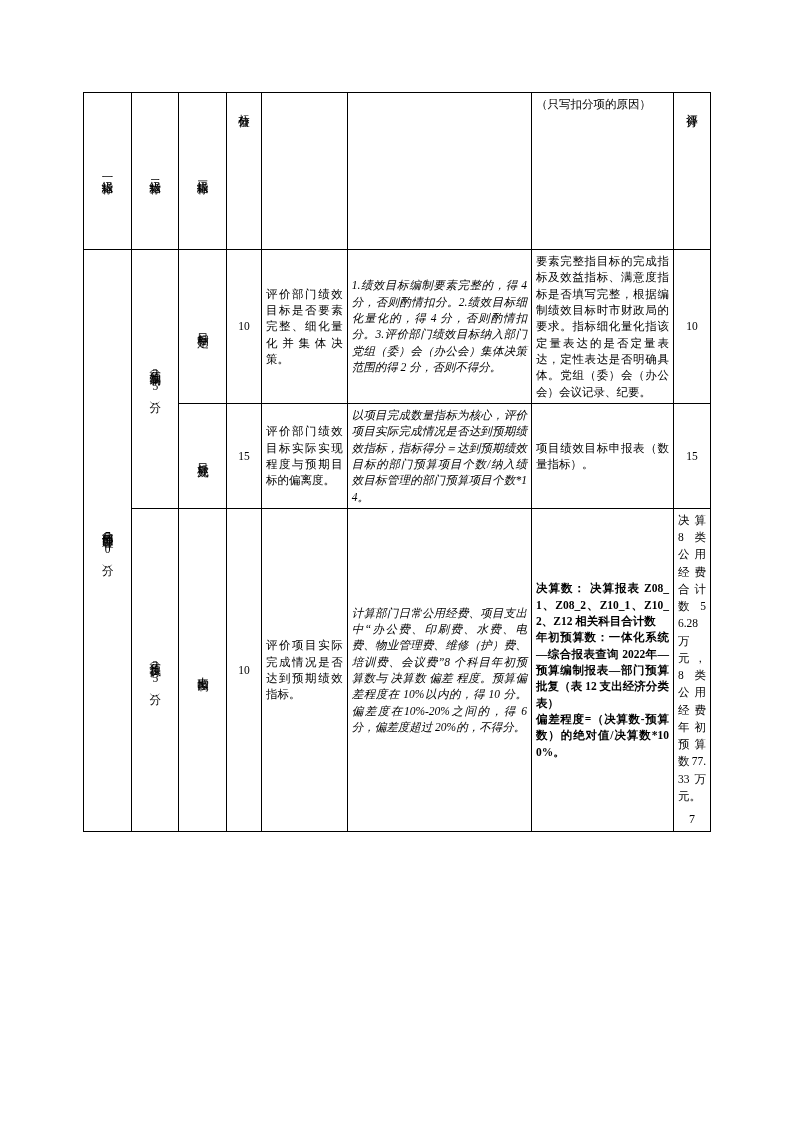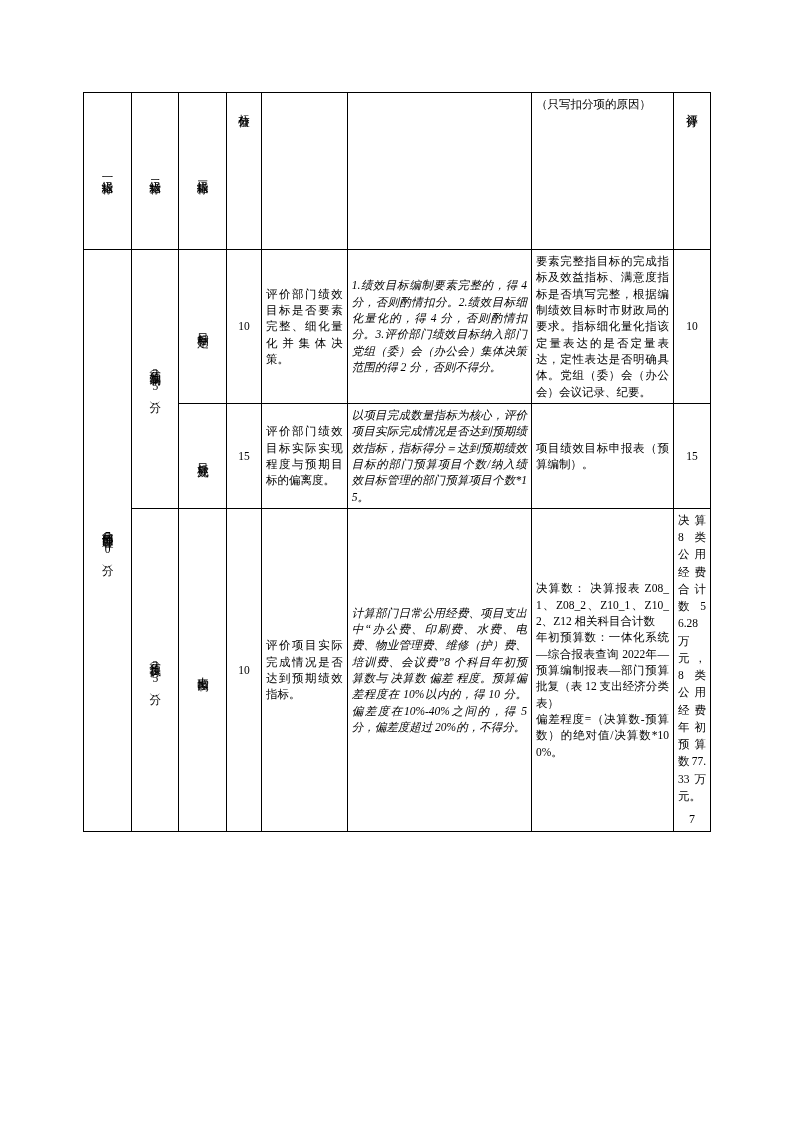--- a/index.html
+++ b/index.html
@@ -185,36 +185,36 @@
           <td class="reason">要素完整指目标的完成指标及效益指标、满意度指标是否填写完整，根据编制绩效目标时市财政局的要求。指标细化量化指该定量表达的是否定量表达，定性表达是否明确具体。党组（委）会（办公会）会议记录、纪要。</td>
           <td class="final">10</td>
         </tr>
 
         <tr>
           <td class="lvl3">
             <span class="vtext">目标完成</span>
           </td>
           <td class="score">15</td>
           <td class="desc">评价部门绩效目标实际实现程度与预期目标的偏离度。</td>
-          <td class="detail">以项目完成数量指标为核心，评价项目实际完成情况是否达到预期绩效指标，指标得分＝达到预期绩效目标的部门预算项目个数/纳入绩效目标管理的部门预算项目个数*15。</td>
-          <td class="reason">项目绩效目标申报表（预算编制）。</td>
+          <td class="detail">以项目完成数量指标为核心，评价项目实际完成情况是否达到预期绩效指标，指标得分＝达到预期绩效目标的部门预算项目个数/纳入绩效目标管理的部门预算项目个数*14。</td>
+          <td class="reason">项目绩效目标申报表（数量指标）。</td>
           <td class="final">15</td>
         </tr>
 
         <tr>
           <td class="lvl2">
             <span class="vtext">预算执行（25分）</span>
           </td>
           <td class="lvl3">
             <span class="vtext">支出控制</span>
           </td>
           <td class="score">10</td>
           <td class="desc">评价项目实际完成情况是否达到预期绩效指标。</td>
-          <td class="detail">计算部门日常公用经费、项目支出中“办公费、印刷费、水费、电费、物业管理费、维修（护）费、培训费、会议费”8 个科目年初预算数与 决算数 偏差 程度。预算偏差程度在 10%以内的，得 10 分。偏差度在10%-40%之间的，得 5 分，偏差度超过 20%的，不得分。</td>
-          <td class="reason" style="white-space:pre-line;">决算数：  决算报表 Z08_1、Z08_2、Z10_1、Z10_2、Z12 相关科目合计数
+          <td class="detail">计算部门日常公用经费、项目支出中“办公费、印刷费、水费、电费、物业管理费、维修（护）费、培训费、会议费”8 个科目年初预算数与 决算数 偏差 程度。预算偏差程度在 10%以内的，得 10 分。偏差度在10%-20%之间的，得 6 分，偏差度超过 20%的，不得分。</td>
+          <td class="reason" style="white-space:pre-line;font-weight:bold;">决算数：  决算报表 Z08_1、Z08_2、Z10_1、Z10_2、Z12 相关科目合计数
 年初预算数：一体化系统—综合报表查询 2022年—预算编制报表—部门预算批复（表 12 支出经济分类表）
 偏差程度=（决算数-预算数）的绝对值/决算数*100%。</td>
           <td class="final">
             <div style="text-align:justify; text-justify:inter-ideograph; font-size:11.5px; line-height:1.5;">决算 8 类公用经费合 计 数 56.28 万元，8 类公用经费年初预算数77.33 万元。</div>
           <div style="text-align: center; font-size: 12px; margin-top: 6px;">7</div>
             </td>
         </tr>
       </tbody>
     </table>
   </div>

